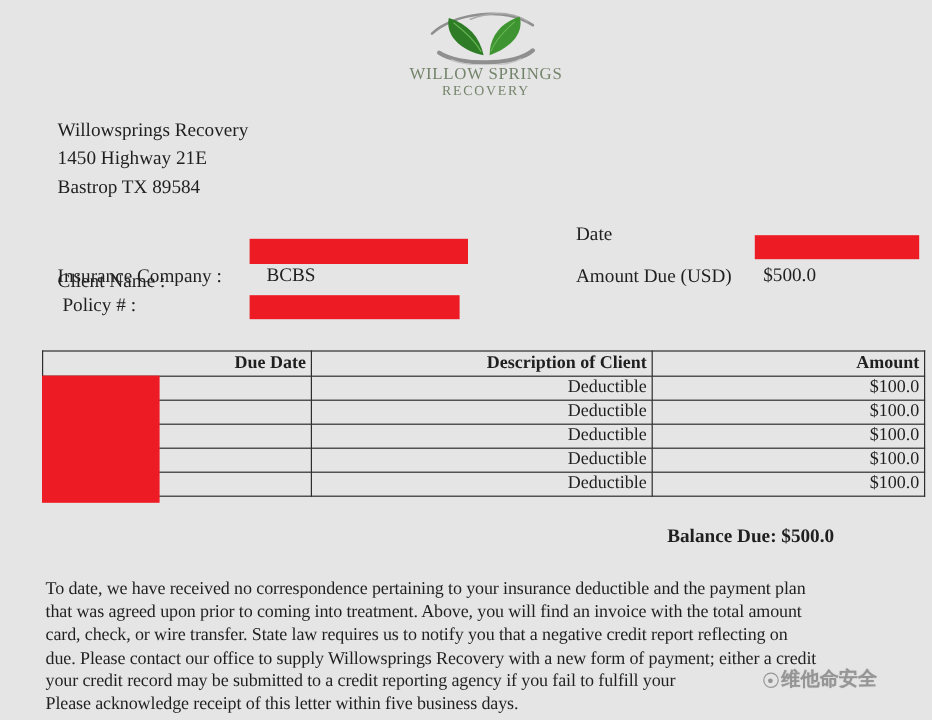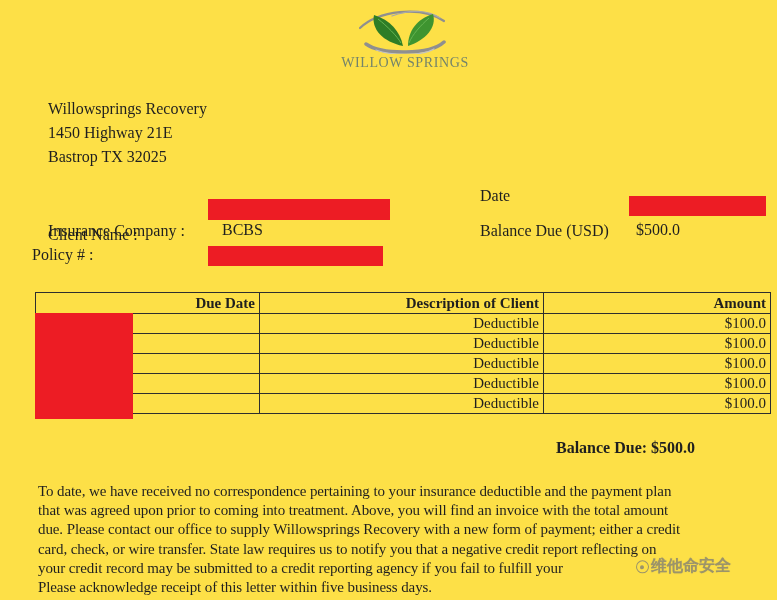--- a/index.html
+++ b/index.html
@@ -12,21 +12,21 @@
     --text: #1F1F1F;
     --border: #2E2E2E;
     --watermark: #777777;
   }
   * { margin: 0; padding: 0; box-sizing: border-box; }
   html, body { background: #ffffff; }
   .page {
     position: relative;
     width: 777px;
     height: 600px;
-    background: #fde047;
+    background: #e5e5e5;
     overflow: hidden;
     font-family: "Liberation Serif", serif;
     color: var(--text);
   }
   .abs { position: absolute; }
 
   
   .logo { left: 320px; top: 8px; width: 170px; text-align: center; }
   .logo svg { display: block; margin: 0 auto; }
   .logo-name {
@@ -94,41 +94,42 @@
       <path d="M30 20 C48 3 90 -3 114 13" fill="none" style="stroke:var(--swoosh-gray)" stroke-width="2.2" stroke-linecap="round"></path>
       <path d="M62 8 C80 1 98 2 110 10" fill="none" stroke="#A8A8A8" stroke-width="1.3" stroke-linecap="round"></path>
       <path d="M73 38 C53 34 41 21 44 7 C60 12 70 23 73 38 Z" style="fill:var(--leaf-dark)"></path>
       <path d="M78 38 C96 32 107 19 103 6 C87 11 78 23 78 38 Z" style="fill:var(--leaf-green)"></path>
       <path d="M48 11 C57 18 67 28 71 35" fill="none" style="stroke:var(--leaf-vein)" stroke-width="1"></path>
       <path d="M99 10 C91 17 82 27 79 35" fill="none" style="stroke:var(--leaf-vein)" stroke-width="1"></path>
       <path d="M36 36 C52 47 100 47 114 34" fill="none" style="stroke:var(--swoosh-gray)" stroke-width="3.5" stroke-linecap="round"></path>
       <path d="M46 42 C62 48 92 48 104 41" fill="none" stroke="#C2C2C2" stroke-width="1.2" stroke-linecap="round"></path>
     </svg>
     <div class="logo-name">WILLOW SPRINGS</div>
+    <div class="logo-sub">RECOVERY</div>
   </div>
 
   <div class="abs sender">
     <div class="addr-line">Willowsprings Recovery</div>
     <div class="addr-line">1450 Highway 21E</div>
-    <div class="addr-line">Bastrop TX 32025</div>
+    <div class="addr-line">Bastrop TX 89584</div>
   </div>
 
   <div class="abs lbl" style="left:48px; top:198px;margin-top:28px;">Client Name :</div>
   <div class="abs redact" style="left:208px; top:199px; width:182px; height:21px;"></div>
 
   <div class="abs lbl" style="left:48px; top:222px;">Insurance Company :</div>
   <div class="abs val" style="left:222px; top:221px;">BCBS</div>
 
-  <div class="abs lbl" style="left:32px; top:246px;">Policy # :</div>
+  <div class="abs lbl" style="left:52px; top:246px;">Policy # :</div>
   <div class="abs redact" style="left:208px; top:246px; width:175px; height:20px;"></div>
 
   <div class="abs lbl" style="left:480px; top:187px;">Date</div>
   <div class="abs redact" style="left:629px; top:196px; width:137px; height:20px;"></div>
 
-  <div class="abs lbl" style="left:480px; top:222px;">Balance Due (USD)</div>
+  <div class="abs lbl" style="left:480px; top:222px;">Amount Due (USD)</div>
   <div class="abs val" style="left:636px; top:221px;">$500.0</div>
 
   <div class="abs invoice-table">
     <table>
       <colgroup>
           <col style="width:224px">
           <col style="width:284px">
           <col style="width:227px">
         </colgroup>
       <thead>
@@ -168,22 +169,22 @@
     </table>
   </div>
 
   <div class="abs redact" style="left:35px; top:313px; width:98px; height:106px;"></div>
 
   <div class="abs balance-total">Balance Due: $500.0</div>
 
   <div class="abs letter">
     <div class="line">To date, we have received no correspondence pertaining to your insurance deductible and the payment plan</div>
     <div class="line">that was agreed upon prior to coming into treatment. Above, you will find an invoice with the total amount</div>
+    <div class="line">card, check, or wire transfer. State law requires us to notify you that a negative credit report reflecting on</div>
     <div class="line">due. Please contact our office to supply Willowsprings Recovery with a new form of payment; either a credit</div>
-    <div class="line">card, check, or wire transfer. State law requires us to notify you that a negative credit report reflecting on</div>
     <div class="line">your credit record may be submitted to a credit reporting agency if you fail to fulfill your</div>
     <div class="line">Please acknowledge receipt of this letter within five business days.</div>
   </div>
 
   <div class="abs watermark">
     <span class="wm-circle"></span>
     <span>维他命安全</span>
   </div>
 
 </div>

